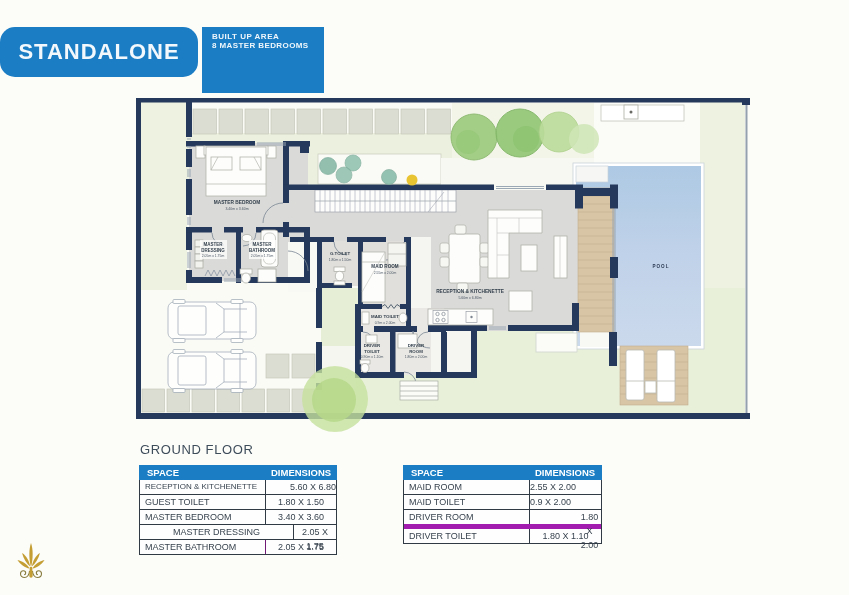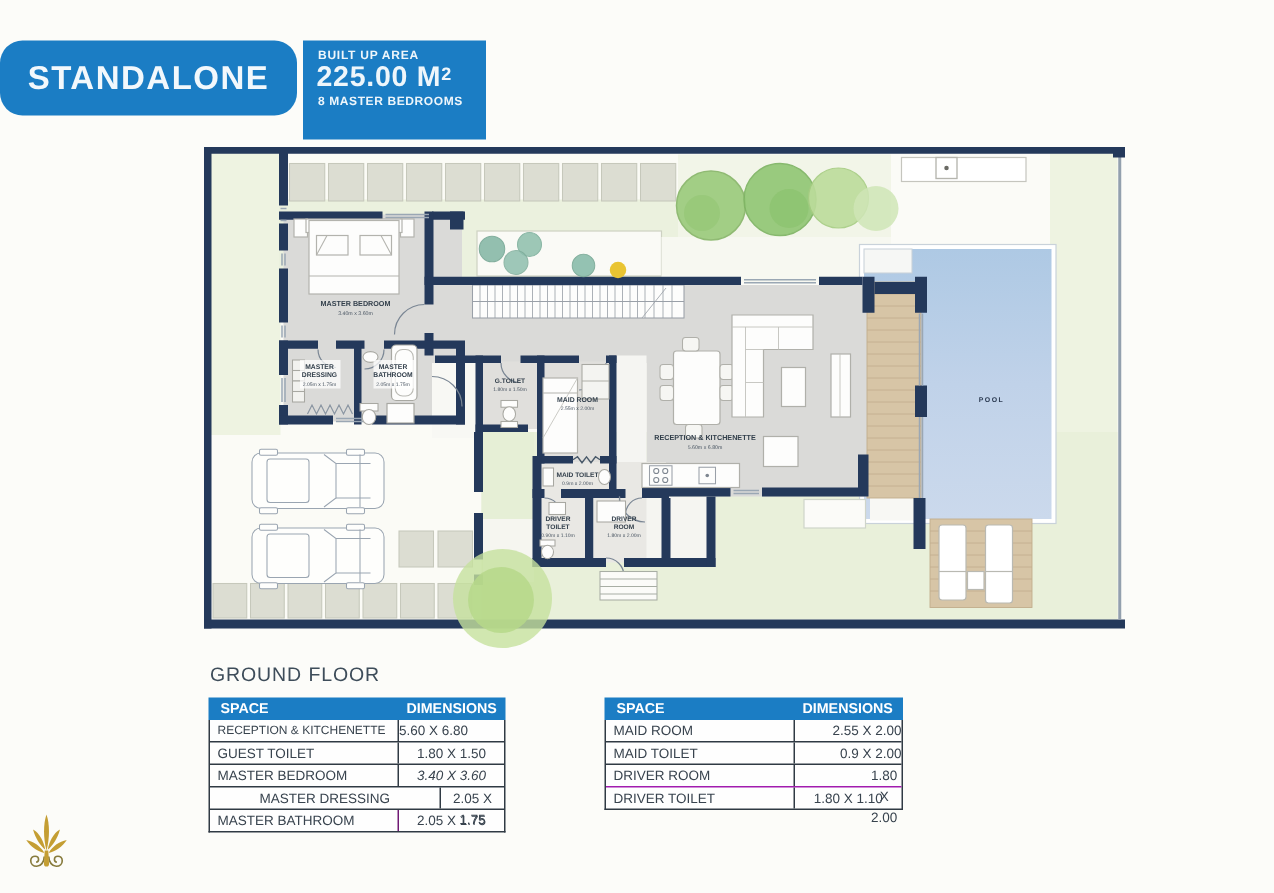--- a/index.html
+++ b/index.html
@@ -6,21 +6,20 @@
   body{width:849px;height:595px;position:relative;background:#fcfcf9;font-family:"Liberation Sans",sans-serif;overflow:hidden;}
   .abs{position:absolute;}
 </style>
 </head>
 <body>
 
 <div class="abs" style="left:0;top:27px;width:198px;height:50px;background:#1b7dc4;color:#f2f8fc;display:flex;align-items:center;justify-content:center;font-size:22px;font-weight:bold;letter-spacing:1px;border-radius:15px;">STANDALONE</div>
 
 <div class="abs" style="left:202px;top:27px;width:122px;height:66px;background:#1b7dc4;color:#eef6fb;padding:0;">
   <div style="margin:5px 0 0 10px;font-size:8px;font-weight:bold;letter-spacing:0.5px;">BUILT UP AREA</div>
-  <div style="margin:0px 0 0 9px;font-size:19px;font-weight:bold;letter-spacing:0.5px;">225.00 M<span style="font-size:12px;vertical-align:4px;">2</span></div>
   <div style="margin:0px 0 0 10px;font-size:8px;font-weight:bold;letter-spacing:0.4px;">8 MASTER BEDROOMS</div>
 </div>
 
 <svg class="abs" id="plan" style="left:0;top:0;" width="849" height="595" viewBox="0 0 849 595">
 <defs>
       <linearGradient id="poolgrad" x1="0" y1="0" x2="0" y2="1">
 <stop offset="0" stop-color="#aec9e4"></stop>
         <stop offset="0.5" stop-color="#c0d2e9"></stop>
         <stop offset="1" stop-color="#cbd9ec"></stop>
 </linearGradient>
@@ -503,56 +502,56 @@
 <div class="abs" style="left:140px;top:442px;width:240px;text-align:left;font-size:13px;letter-spacing:0.6px;color:#3e4d5a;font-weight:500;">GROUND FLOOR</div>
 
 <div class="abs" style="left:139px;top:465px;width:198px;font-size:9px;color:#38434e;">
   <div style="display:flex;background:#1b7dc4;color:#fff;font-weight:bold;font-size:9.5px;height:15px;line-height:15px;">
     <div style="width:127px;padding-left:8px;box-sizing:border-box;">SPACE</div>
       <div style="width:71px;padding-left:5px;box-sizing:border-box;">DIMENSIONS</div>
   </div>
   <div style="border:1px solid #303a44;border-top:none;background:#fefefe;">
     <div style="display:flex;height:14px;line-height:14px;border-bottom:1px solid #303a44;">
         <div style="width:120px;padding-left:5px;border-right:1px solid #303a44;font-size:8px;white-space:nowrap;overflow:hidden;">RECEPTION &amp; KITCHENETTE</div>
-        <div style="flex:1;text-align:left;">5.60 X 6.80</div>
+        <div style="flex:1;text-align:right;">5.60 X 6.80</div>
       </div>
     <div style="display:flex;height:14px;line-height:14px;border-bottom:1px solid #303a44;">
         <div style="width:120px;padding-left:5px;border-right:1px solid #303a44;">GUEST TOILET</div>
         <div style="flex:1;text-align:center;">1.80 X 1.50</div>
       </div>
     <div style="display:flex;height:14px;line-height:14px;border-bottom:1px solid #303a44;">
         <div style="width:120px;padding-left:5px;border-right:1px solid #303a44;">MASTER BEDROOM</div>
-        <div style="flex:1;text-align:center;font-style:italic;">3.40 X 3.60</div>
+        <div style="flex:1;text-align:center;">3.40 X 3.60</div>
       </div>
     <div style="display:flex;height:14px;line-height:14px;border-bottom:1px solid #303a44;">
         <div style="width:120px;padding-left:5px;border-right:1px solid #303a44;margin-left:28px;">MASTER DRESSING</div>
         <div style="flex:1;text-align:center;">2.05 X 1.75</div>
       </div>
     <div style="display:flex;height:14px;line-height:14px;">
         <div style="width:120px;padding-left:5px;border-right:1px solid #701a75;">MASTER BATHROOM</div>
         <div style="flex:1;text-align:center;">2.05 X 1.75</div>
       </div>
   </div>
 </div>
 
 <div class="abs" style="left:403px;top:465px;width:199px;font-size:9px;color:#38434e;">
   <div style="display:flex;background:#1b7dc4;color:#fff;font-weight:bold;font-size:9.5px;height:15px;line-height:15px;">
     <div style="width:127px;padding-left:8px;box-sizing:border-box;">SPACE</div>
       <div style="width:72px;padding-left:5px;box-sizing:border-box;">DIMENSIONS</div>
   </div>
   <div style="border:1px solid #303a44;border-top:none;background:#fefefe;">
     <div style="display:flex;height:14px;line-height:14px;border-bottom:1px solid #303a44;">
         <div style="width:120px;padding-left:5px;border-right:1px solid #303a44;">MAID ROOM</div>
-        <div style="flex:1;text-align:right;">2.55 X 2.00</div>
+        <div style="flex:1;text-align:left;">2.55 X 2.00</div>
       </div>
     <div style="display:flex;height:14px;line-height:14px;border-bottom:1px solid #303a44;">
         <div style="width:120px;padding-left:5px;border-right:1px solid #303a44;">MAID TOILET</div>
-        <div style="flex:1;text-align:right;">0.9 X 2.00</div>
-      </div>
-    <div style="display:flex;height:14px;line-height:14px;border-bottom:1px solid #a21caf;gap:48px;">
+        <div style="flex:1;text-align:left;">0.9 X 2.00</div>
+      </div>
+    <div style="display:flex;height:14px;line-height:14px;border-bottom:5px solid #a21caf;gap:48px;">
         <div style="width:120px;padding-left:5px;border-right:1px solid #303a44;">DRIVER ROOM</div>
         <div style="flex:1;text-align:center;">1.80 X 2.00</div>
       </div>
     <div style="display:flex;height:14px;line-height:14px;">
         <div style="width:120px;padding-left:5px;border-right:1px solid #303a44;">DRIVER TOILET</div>
         <div style="flex:1;text-align:center;">1.80 X 1.10</div>
       </div>
   </div>
 </div>
 

